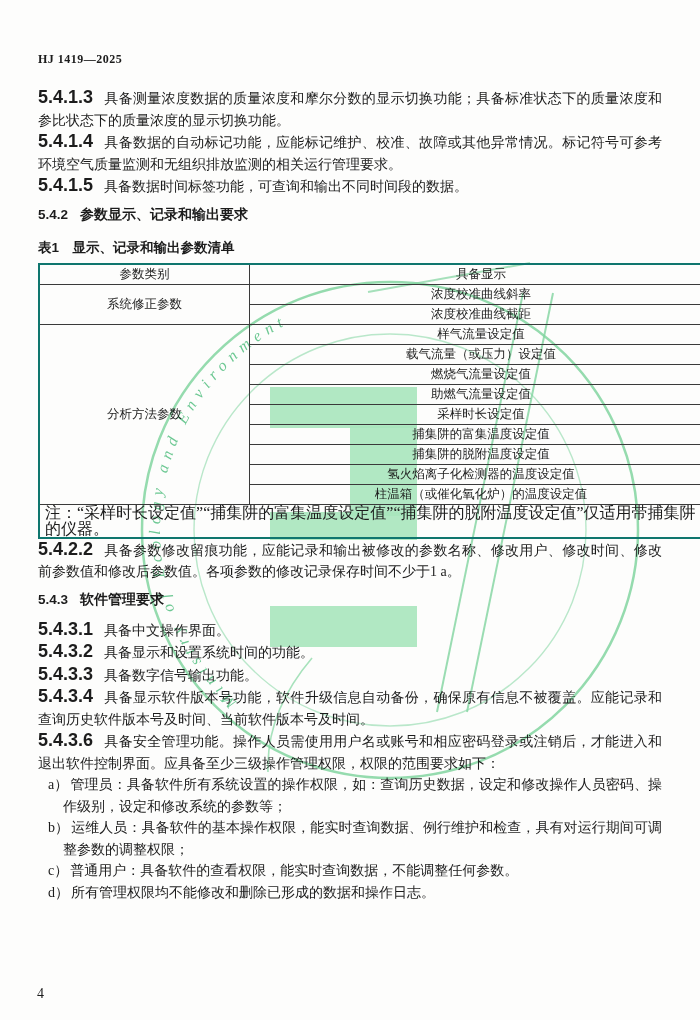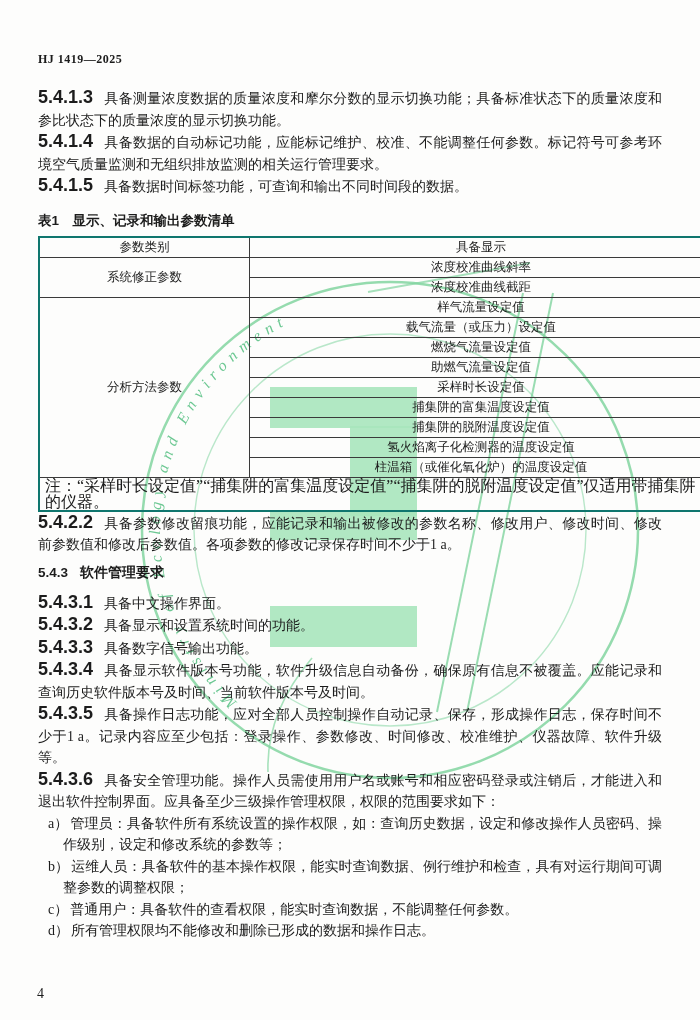--- a/index.html
+++ b/index.html
@@ -113,26 +113,29 @@
   </svg>
 
   <div class="content">
 
     <div class="doc-code">HJ 1419—2025</div>
 
     <p class="clause first">
       <span class="num">5.4.1.3</span><span>具备测量浓度数据的质量浓度和摩尔分数的显示切换功能；具备标准状态下的质量浓度和参比状态下的质量浓度的显示切换功能。</span>
     </p>
     <p class="clause">
-      <span class="num">5.4.1.4</span><span>具备数据的自动标记功能，应能标记维护、校准、不能调整任何参数。标记符号可参考环境空气质量监测和无组织排放监测的相关运行管理要求。</span>
+      <span class="num">5.4.1.4</span><span>具备数据的自动标记功能，应能标记维护、校准、故障或其他异常情况。标记符号可参考环境空气质量监测和无组织排放监测的相关运行管理要求。</span>
     </p>
     <p class="clause">
       <span class="num">5.4.1.5</span><span>具备数据时间标签功能，可查询和输出不同时间段的数据。</span>
     </p>
 
+    <h3 class="heading">
+      <span class="num">5.4.2</span><span>参数显示、记录和输出要求</span>
+    </h3>
 
 
     <div class="table-title">表1　显示、记录和输出参数清单</div>
 
     <table class="params">
       <tbody>
           <tr class="hdr">
         <td class="cat">参数类别</td>
         <td>具备显示</td>
       </tr>
@@ -191,23 +194,20 @@
     <p class="clause">
       <span class="num">5.4.3.2</span><span>具备显示和设置系统时间的功能。</span>
     </p>
     <p class="clause">
       <span class="num">5.4.3.3</span><span>具备数字信号输出功能。</span>
     </p>
     <p class="clause">
       <span class="num">5.4.3.4</span><span>具备显示软件版本号功能，软件升级信息自动备份，确保原有信息不被覆盖。应能记录和查询历史软件版本号及时间、当前软件版本号及时间。</span>
     </p>
     <p class="clause">
-      <span class="num">5.4.3.5</span><span>具备操作日志功能，应对全部人员控制操作自动记录、保存，形成操作日志，保存时间不少于1 a。记录内容应至少包括：登录操作、参数修改、时间修改、校准维护、仪器故障、软件升级等。</span>
-    </p>
-    <p class="clause">
       <span class="num">5.4.3.6</span><span>具备安全管理功能。操作人员需使用用户名或账号和相应密码登录或注销后，才能进入和退出软件控制界面。应具备至少三级操作管理权限，权限的范围要求如下：</span>
     </p>
 
     <div class="list">
       <p class="li">
         <span class="marker">a）</span><span>管理员：具备软件所有系统设置的操作权限，如：查询历史数据，设定和修改操作人员密码、操作级别，设定和修改系统的参数等；</span>
       </p>
       <p class="li">
         <span class="marker">b）</span><span>运维人员：具备软件的基本操作权限，能实时查询数据、例行维护和检查，具有对运行期间可调整参数的调整权限；</span>
       </p>

